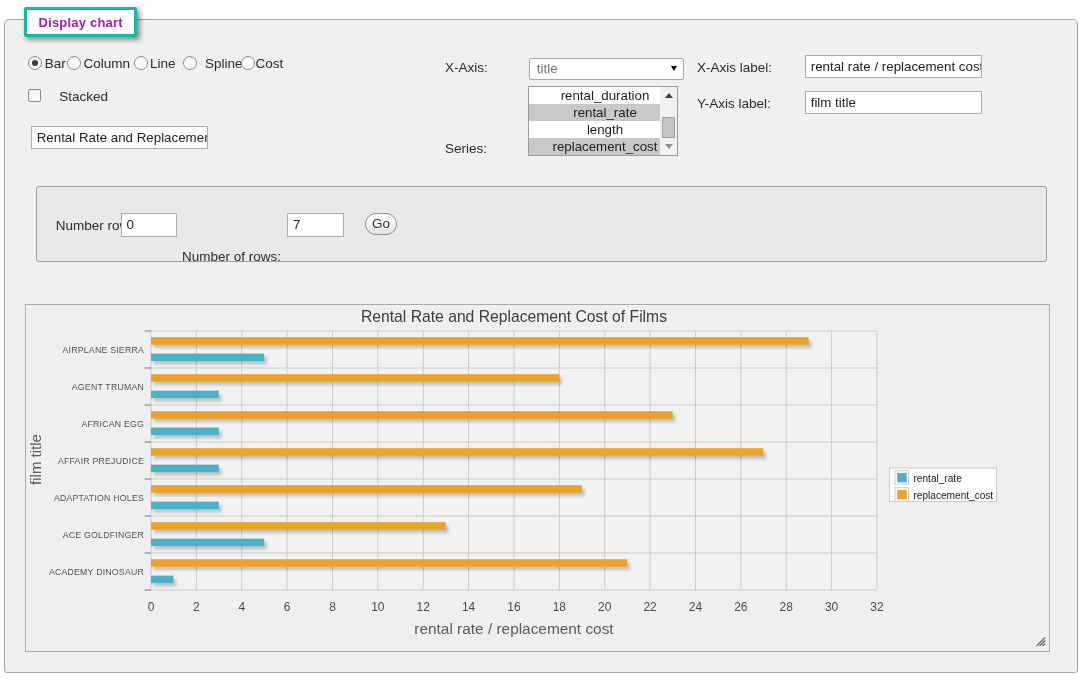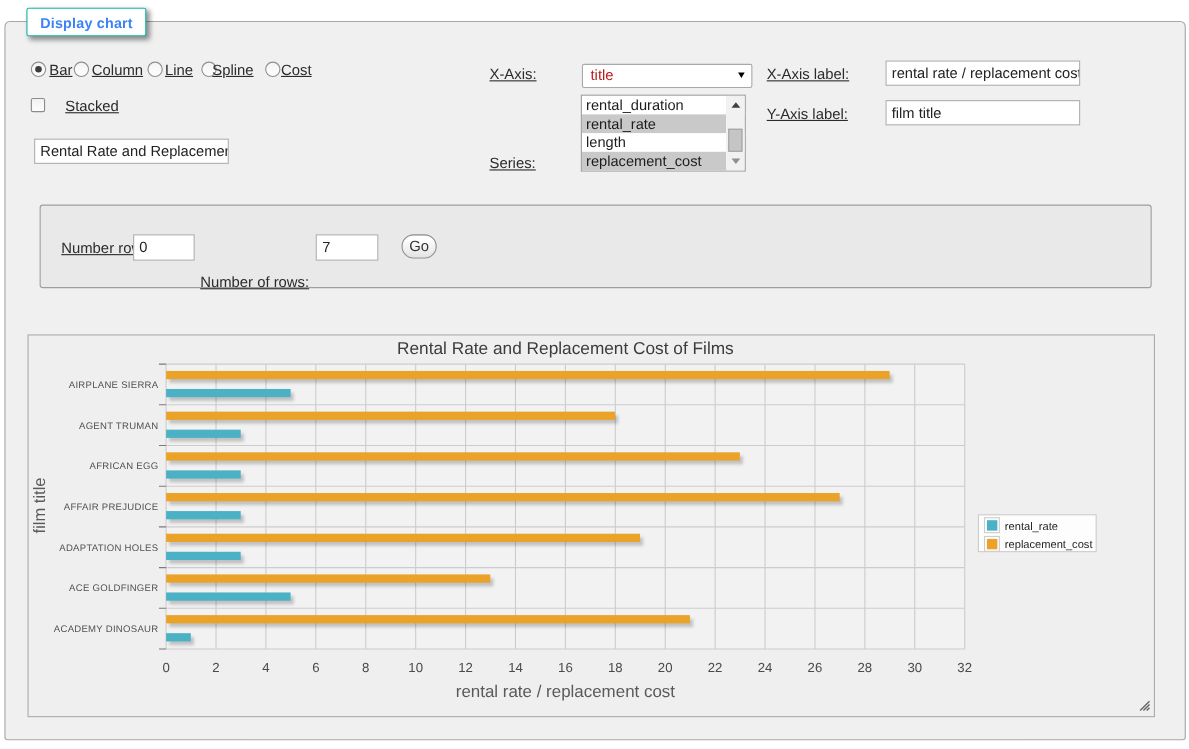--- a/index.html
+++ b/index.html
@@ -1,27 +1,27 @@
 <!DOCTYPE html>
 <html><head>
 <meta charset="utf-8">
 <style>
 * { margin:0; padding:0; box-sizing:content-box; }
 html,body { width:1081px; height:681px; background:#fff; font-family:"Liberation Sans", sans-serif; }
 #fs { position:absolute; left:4px; top:19px; width:1071.5px; height:652px; border:1px solid #a6a6a6; border-radius:5px 5px 3px 3px; background:#f0f0f0; }
-#lg { position:absolute; left:24px; top:7px; white-space:nowrap; height:13px; padding:5.5px 11.5px; background:#fff; border:1px solid #14b8a6; border-radius:2px; box-shadow:2.5px 2.5px 5px rgba(0,0,0,0.42); font-size:13px; font-weight:bold; color:#3b82f6; line-height:13px; letter-spacing:0.2px; }
-.lbl { position:absolute; font-size:13.5px; color:#2b2b2b; line-height:15px;text-decoration:underline; }
+#lg { position:absolute; left:24px; top:7px; white-space:nowrap; height:13px; padding:5.5px 11.5px; background:#fff; border:3px solid #14b8a6; border-radius:2px; box-shadow:2.5px 2.5px 5px rgba(0,0,0,0.42); font-size:13px; font-weight:bold; color:#a21caf; line-height:13px; letter-spacing:0.2px; }
+.lbl { position:absolute; font-size:13.5px; color:#2b2b2b; line-height:15px; }
 .rlbl { text-align:left; }
 .radio { position:absolute; width:12px; height:12px; border:1px solid #8f8f8f; border-radius:50%; background:linear-gradient(#f4f4f4,#fefefe); }
 .radio.on::after { content:""; position:absolute; left:3px; top:3px; width:6px; height:6px; border-radius:50%; background:#3d3d3d; }
 .cb { position:absolute; width:11px; height:11px; border:1px solid #8b8b8b; border-radius:2px; background:linear-gradient(#f2f2f2,#fdfdfd); }
 .inp { position:absolute; background:#fff; border:1px solid #adadad; font-size:13.33px; color:#222; line-height:21px; padding:0 0 0 5px; white-space:nowrap; overflow:hidden; }
-#xsel { position:absolute; left:528.8px; top:57.7px; width:146.5px; height:20.3px; background:#fff; border:1px solid #a9a9a9; border-radius:2px; font-size:13.5px; color:#b91c1c; line-height:20px; padding:0 0 0 7px; }
+#xsel { position:absolute; left:528.8px; top:57.7px; width:146.5px; height:20.3px; background:#fff; border:1px solid #a9a9a9; border-radius:2px; font-size:13.5px; color:#737373; line-height:20px; padding:0 0 0 7px; }
 #xsel .arr { position:absolute; right:6px; top:7px; width:0; height:0; border-left:3.5px solid transparent; border-right:3.5px solid transparent; border-top:5.5px solid #000; }
-#mlist { position:absolute; left:527.8px; top:85.6px; width:148.4px; height:68.6px; background:#fff; border:1px solid #9c9c9c; overflow:hidden; }
+#mlist { position:absolute; left:527.8px; top:85.6px; width:148.4px; height:68.6px; background:#fff; border:1px solid #9c9c9c; overflow:hidden;text-align:center; }
 #mlist .opt { height:17.15px; font-size:13.3px; line-height:17.15px; padding-left:4px; color:#1c1c1c; white-space:nowrap; }
 #mlist .sel { background:#c9c9c9; }
 #sbar { position:absolute; right:0; top:0; width:17px; height:68.6px; background:#f1f1f1; }
 .sbtn { position:absolute; left:0; width:17px; height:17px; }
 .sbtn::after { content:""; position:absolute; left:4.5px; width:0; height:0; border-left:4px solid transparent; border-right:4px solid transparent; }
 #sup::after { top:6px; border-bottom:5px solid #3f3f3f; }
 #sdn::after { top:6px; border-top:5px solid #8f8f8f; }
 #sthumb { position:absolute; left:2px; top:30.5px; width:11px; height:19px; background:#c5c5c5; border:1px solid #a2a2a2; }
 #panel { position:absolute; left:35.5px; top:185.5px; width:1009.5px; height:74.7px; border:1px solid #9f9f9f; border-radius:3px; background:#e9e9e9; }
 #go { position:absolute; left:364.7px; top:213.2px; width:30.7px; height:20.1px; border:1px solid #8f8f8f; border-radius:11px; background:linear-gradient(#fefefe 20%,#e3e3e3); font-size:13.5px; color:#333; text-align:center; line-height:20px; }
@@ -32,21 +32,21 @@
 <div id="fs"></div>
 <div id="lg">Display chart</div>
 
 <span class="radio on" style="left:28.2px; top:56.2px;"></span>
 <span class="lbl" style="left:44.8px; top:56px;">Bar</span>
 <span class="radio" style="left:67.3px; top:56.2px;"></span>
 <span class="lbl" style="left:83.5px; top:56px;">Column</span>
 <span class="radio" style="left:134.2px; top:56.2px;"></span>
 <span class="lbl" style="left:150px; top:56px;">Line</span>
 <span class="radio" style="left:182.5px; top:56.2px;"></span>
-<span class="lbl" style="left:193px; top:56px;text-align:center;">Spline</span>
+<span class="lbl" style="left:205px; top:56px;text-align:center;">Spline</span>
 <span class="radio" style="left:240.5px; top:56.2px;"></span>
 <span class="lbl" style="left:255.5px; top:56px;">Cost</span>
 
 <span class="cb" style="left:28.2px; top:89.3px;"></span>
 <span class="lbl" style="left:45.3px; top:88.5px;margin-left:14px;">Stacked</span>
 
 <div class="inp" style="left:30.7px; top:125.8px; width:170.8px; height:21.3px;">Rental Rate and Replacement Cost of Films</div>
 
 <span class="lbl rlbl" style="left:445px; top:59.5px; width:80px;">X-Axis:</span>
 <div id="xsel">title<span class="arr"></span></div>

